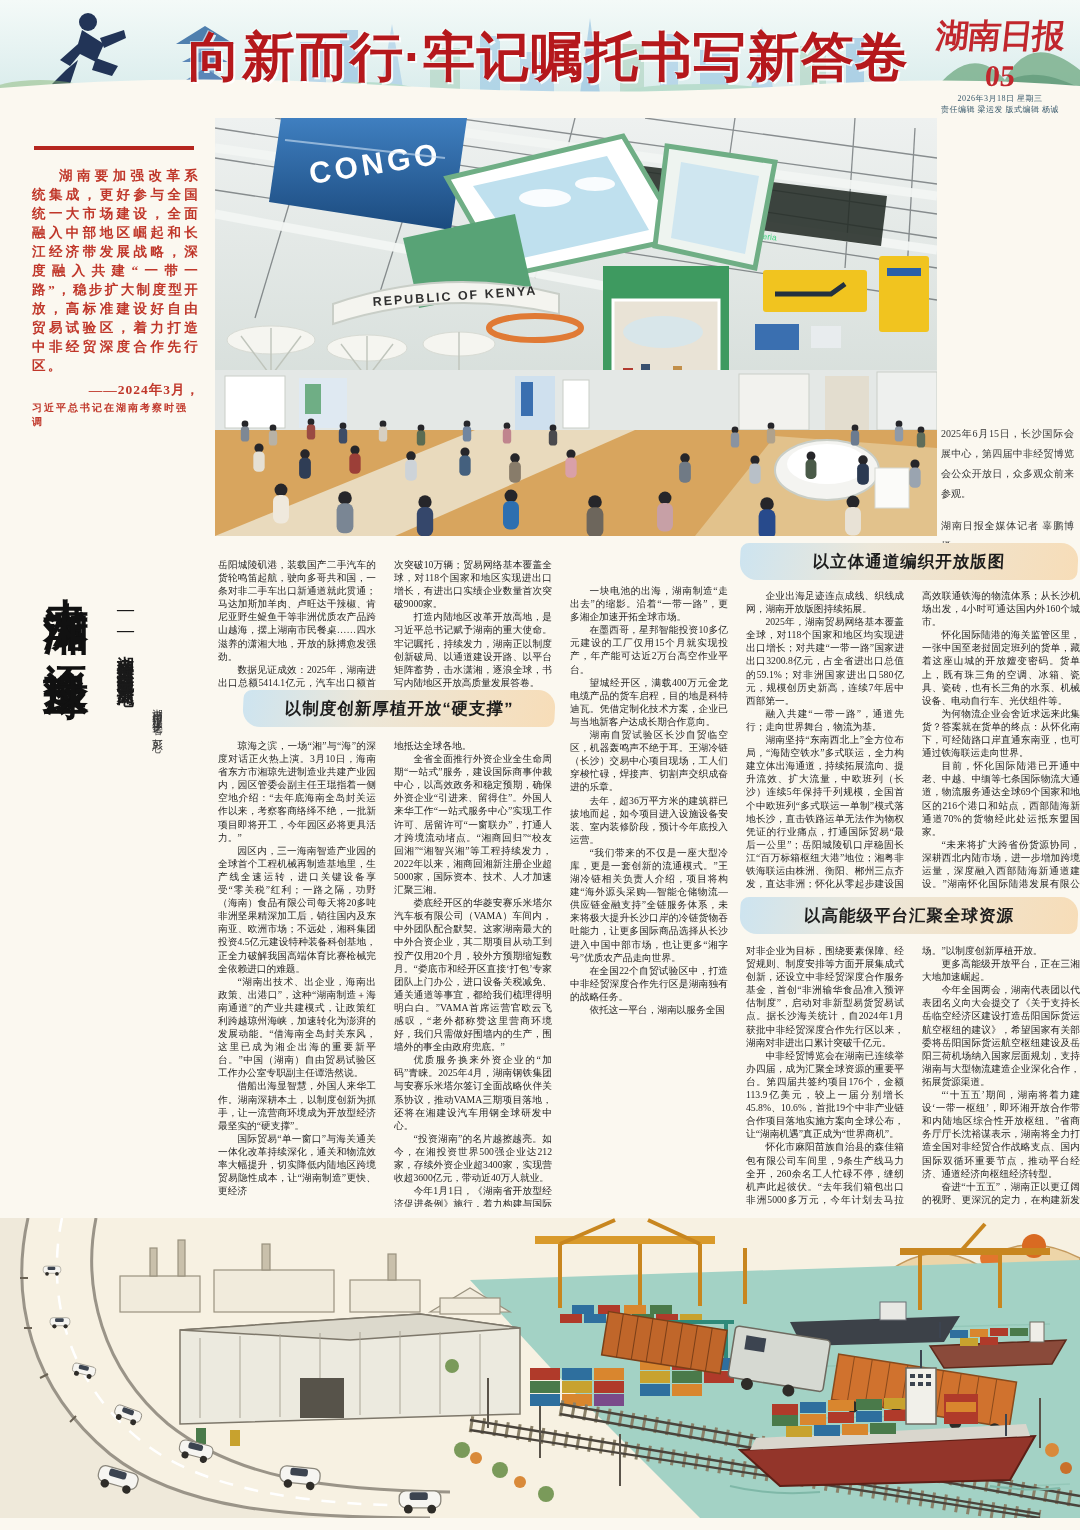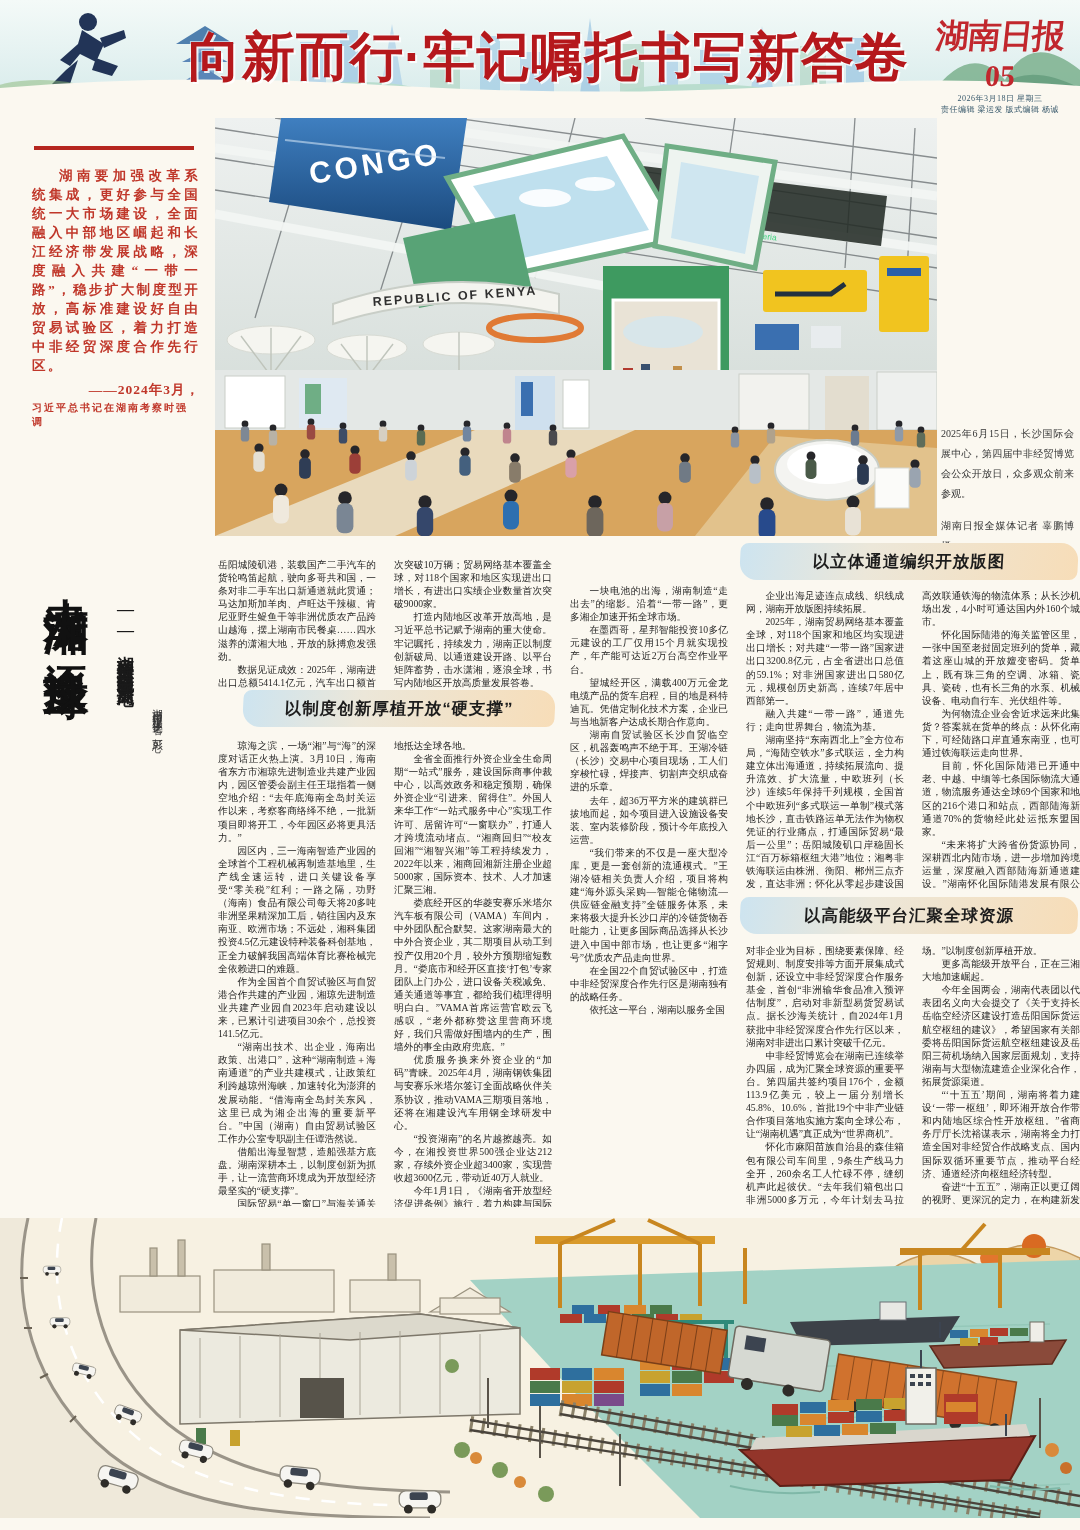--- a/index.html
+++ b/index.html
@@ -317,23 +317,22 @@
       <p>岳阳城陵矶港，装载国产二手汽车的货轮鸣笛起航，驶向多哥共和国，一条对非二手车出口新通道就此贯通；马达加斯加羊肉、卢旺达干辣椒、肯尼亚野生鳀鱼干等非洲优质农产品跨山越海，摆上湖南市民餐桌……四水滋养的潇湘大地，开放的脉搏愈发强劲。</p>
       <p>数据见证成效：2025年，湖南进出口总额5414.1亿元，汽车出口额首次突破300亿元，其中电动汽车出口数量首</p>
     </div>
   <div class="col c2t cont">
       <p>次突破10万辆；贸易网络基本覆盖全球，对118个国家和地区实现进出口增长，有进出口实绩企业数量首次突破9000家。</p>
       <p>打造内陆地区改革开放高地，是习近平总书记赋予湖南的重大使命。牢记嘱托，持续发力，湖南正以制度创新破局、以通道建设开路、以平台矩阵蓄势，击水潇湘，逐浪全球，书写内陆地区开放高质量发展答卷。</p>
     </div>
   <div class="col c1b">
       <p>琼海之滨，一场“湘”与“海”的深度对话正火热上演。3月10日，海南省东方市湘琼先进制造业共建产业园内，园区管委会副主任王琨指着一侧空地介绍：“去年底海南全岛封关运作以来，考察客商络绎不绝，一批新项目即将开工，今年园区必将更具活力。”</p>
       <p>园区内，三一海南智造产业园的全球首个工程机械再制造基地里，生产线全速运转，进口关键设备享受“零关税”红利；一路之隔，功野（海南）食品有限公司每天将20多吨非洲坚果精深加工后，销往国内及东南亚、欧洲市场；不远处，湘科集团投资4.5亿元建设特种装备科创基地，正全力破解我国高端体育比赛枪械完全依赖进口的难题。</p>
-      <p>作为全国首个自贸试验区与自贸港合作共建的产业园，湘琼先进制造业共建产业园自2023年启动建设以来，已累计引进项目30余个，总投资141.5亿元。</p>
       <p>“湖南出技术、出企业，海南出政策、出港口”，这种“湖南制造＋海南通道”的产业共建模式，让政策红利跨越琼州海峡，加速转化为澎湃的发展动能。“借海南全岛封关东风，这里已成为湘企出海的重要新平台。”中国（湖南）自由贸易试验区工作办公室专职副主任谭浩然说。</p>
-      <p>借船出海显智慧，造船强基方底盘。湖南深耕本土，以制度创新为抓手，让一流营商环境成为开放型经济最坚实的“硬支撑”。</p>
+      <p>借船出海显智慧，外国人来华工作。湖南深耕本土，以制度创新为抓手，让一流营商环境成为开放型经济最坚实的“硬支撑”。</p>
       <p>国际贸易“单一窗口”与海关通关一体化改革持续深化，通关和物流效率大幅提升，切实降低内陆地区跨境贸易隐性成本，让“湖南制造”更快、更经济</p>
     </div>
   <div class="col c2b cont">
       <p>地抵达全球各地。</p>
       <p>全省全面推行外资企业全生命周期“一站式”服务，建设国际商事仲裁中心，以高效政务和稳定预期，确保外资企业“引进来、留得住”。外国人来华工作“一站式服务中心”实现工作许可、居留许可“一窗联办”，打通人才跨境流动堵点。“湘商回归”“校友回湘”“湘智兴湘”等工程持续发力，2022年以来，湘商回湘新注册企业超5000家，国际资本、技术、人才加速汇聚三湘。</p>
       <p>娄底经开区的华菱安赛乐米塔尔汽车板有限公司（VAMA）车间内，中外团队配合默契。这家湖南最大的中外合资企业，其二期项目从动工到投产仅用20个月，较外方预期缩短数月。“娄底市和经开区直接‘打包’专家团队上门办公，进口设备关税减免、通关通道等事宜，都给我们梳理得明明白白。”VAMA首席运营官欧云飞感叹，“老外都称赞这里营商环境好，我们只需做好围墙内的生产，围墙外的事全由政府兜底。”</p>
       <p>优质服务换来外资企业的“加码”青睐。2025年4月，湖南钢铁集团与安赛乐米塔尔签订全面战略伙伴关系协议，推动VAMA三期项目落地，还将在湘建设汽车用钢全球研发中心。</p>
       <p>“投资湖南”的名片越擦越亮。如今，在湘投资世界500强企业达212家，存续外资企业超3400家，实现营收超3600亿元，带动近40万人就业。</p>
       <p>今年1月1日，《湖南省开放型经济促进条例》施行，着力构建与国际高标准经贸规则相衔接的开放环境，清晰传递出一个信号：湖南的开放大门只会越开越大，开放的步伐只会越来越坚定。</p>
     </div>

